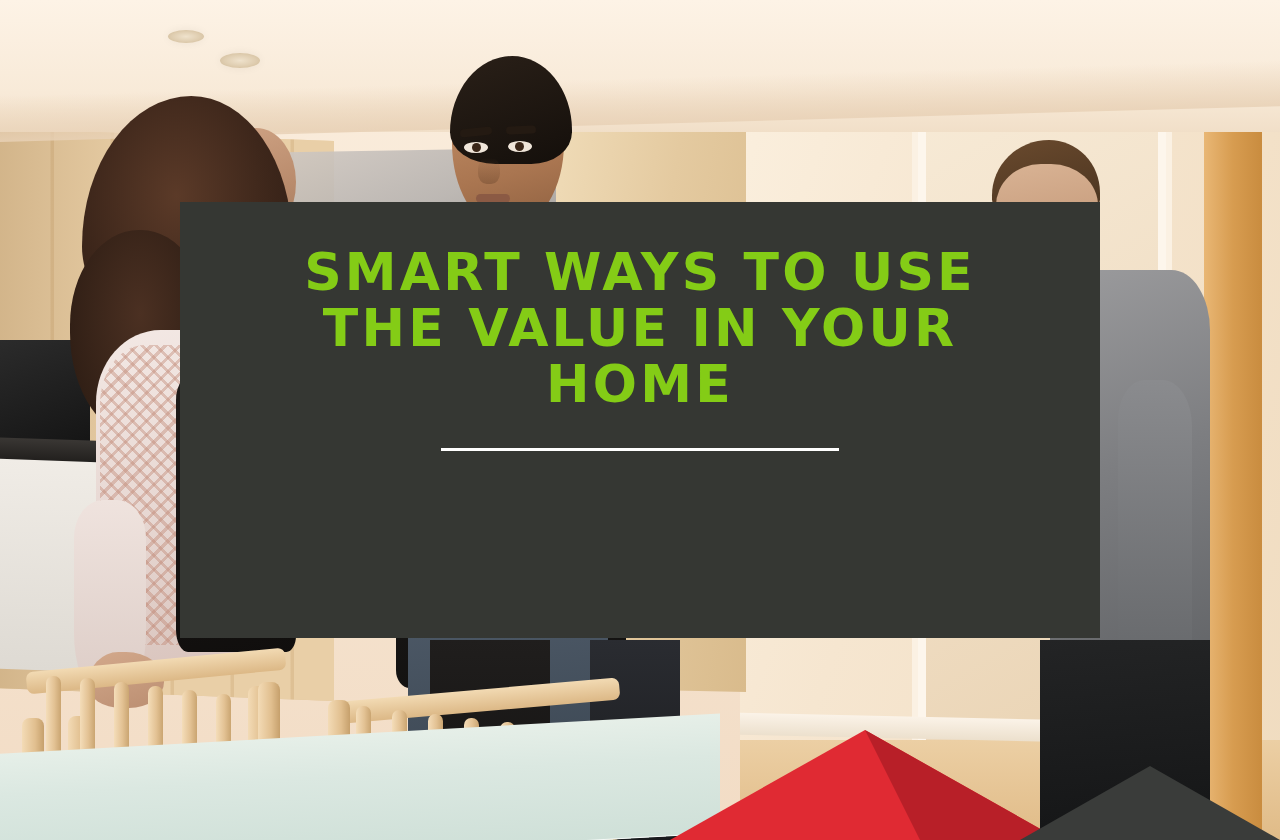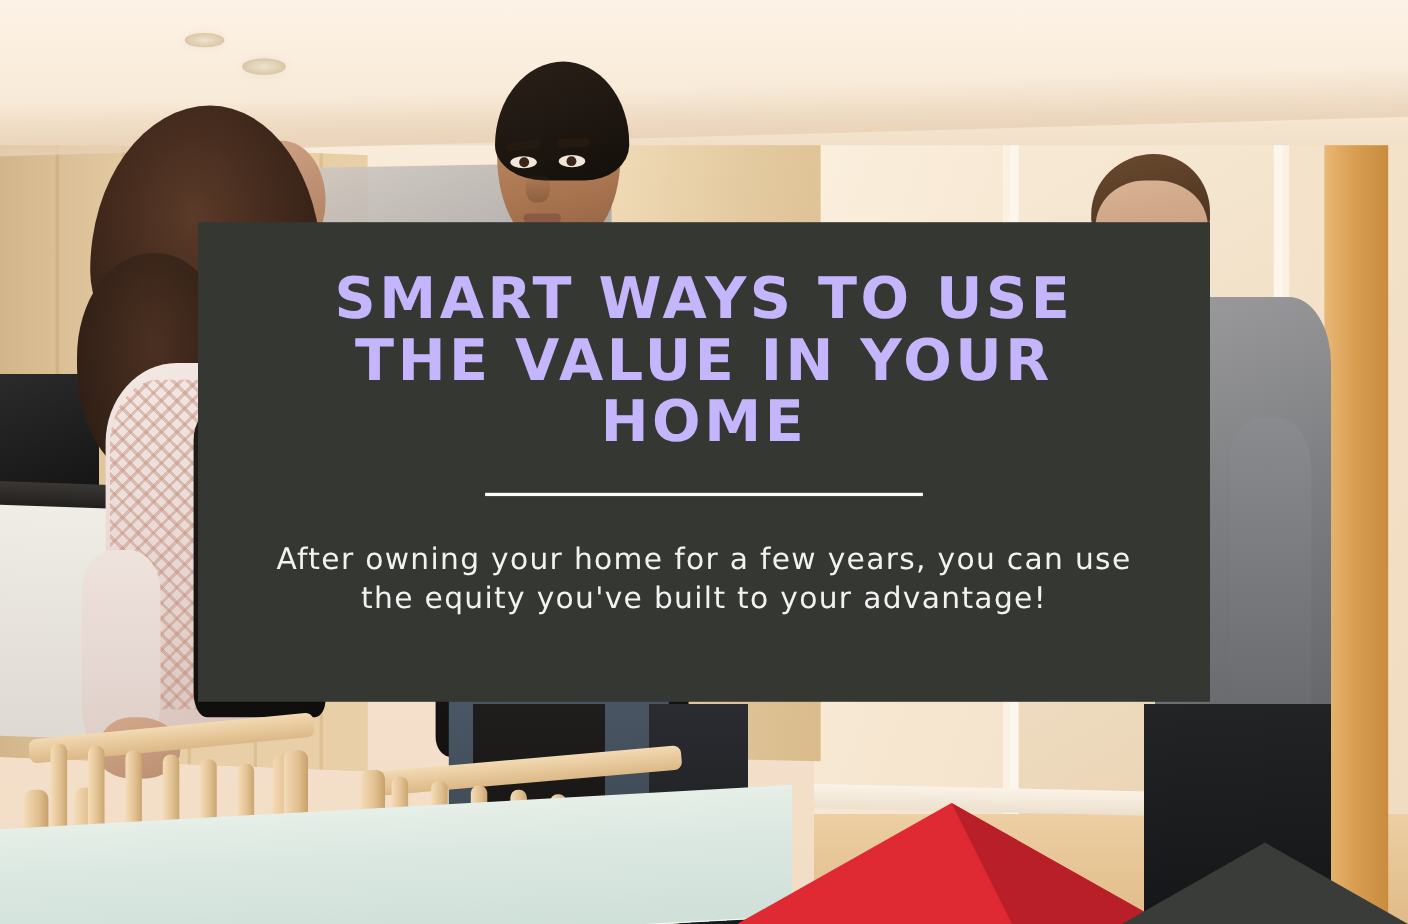--- a/index.html
+++ b/index.html
@@ -501,18 +501,17 @@
     <div class="table"></div>
   </div>
 
   <svg class="accents" viewBox="0 0 1280 840" preserveAspectRatio="none">
     <polygon id="red-main" points="865,730 1060,840 670,840" fill="#E02A33"></polygon>
     <polygon id="red-shadow" points="865,730 1060,840 920,840" fill="#B81F28"></polygon>
     <polygon id="dark-tri" points="1150,766 1280,840 1020,840" fill="#3A3C3A"></polygon>
   </svg>
 
   <div class="panel" style="background: rgb(53, 55, 51);">
-    <h1 class="headline" style="color: #c4b5fd;">Smart Ways To Use The Value In Your Home</h1>
+    <h1 class="headline" style="color: #84cc16;">Smart Ways To Use The Value In Your Home</h1>
     <div class="divider" style="background: rgb(255, 255, 255);"></div>
-    <p class="subhead">After owning your home for a few years, you can use the equity you've built to your advantage!</p>
   </div>
 
 </div>
 
 </body></html>

